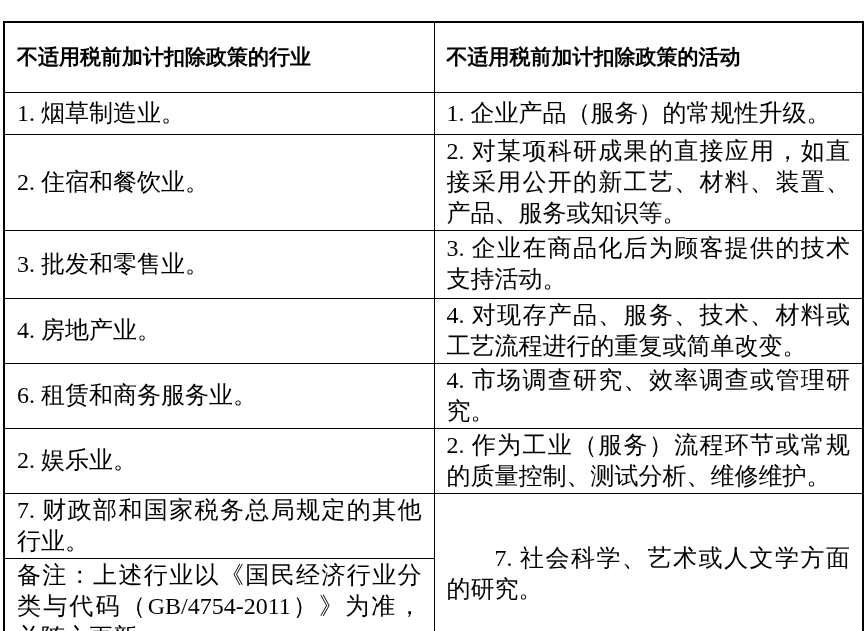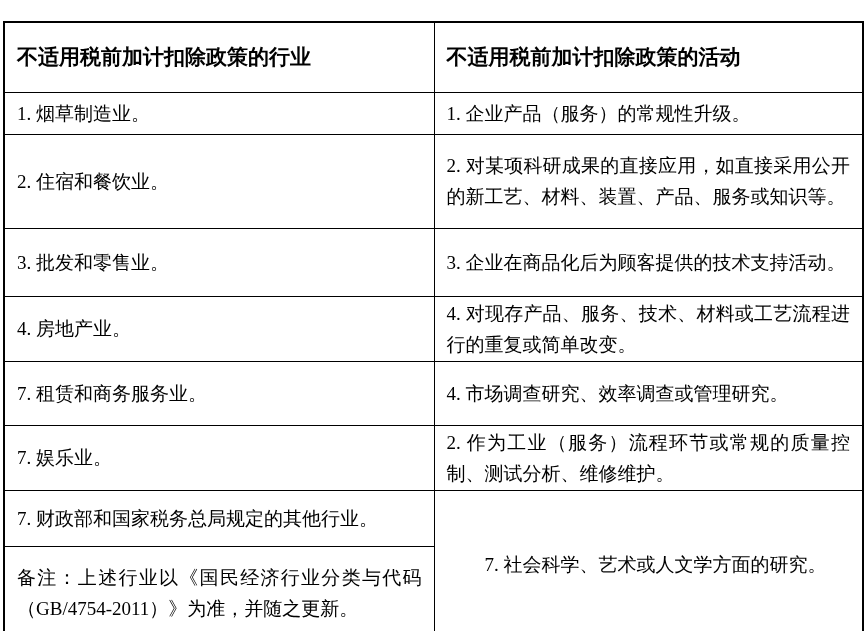--- a/index.html
+++ b/index.html
@@ -23,21 +23,21 @@
     width: 859px;
     height: 540px;
     border-collapse: collapse;
     table-layout: fixed;
     border: 2px solid #000000;
   }
   .exclusion-table th,
   .exclusion-table td {
     border: 1px solid #000000;
     padding: 1px 12px;
-    font-size: 19px;
+    font-size: 24px;
     line-height: 31px;
     vertical-align: middle;
     color: #000000;
     overflow: hidden;
     word-break: break-all;
   }
   .exclusion-table th {
     font-weight: bold;
     text-align: left;
     font-size: 21px;
@@ -95,25 +95,25 @@
       </tr>
       <tr class="row-3">
         <td class="cell-left">3. 批发和零售业。</td>
         <td class="cell-justify">3. 企业在商品化后为顾客提供的技术支持活动。</td>
       </tr>
       <tr class="row-4">
         <td class="cell-left">4. 房地产业。</td>
         <td class="cell-justify">4. 对现存产品、服务、技术、材料或工艺流程进行的重复或简单改变。</td>
       </tr>
       <tr class="row-5">
-        <td class="cell-left">7. 租赁和商务服务业。</td>
+        <td class="cell-left">6. 租赁和商务服务业。</td>
         <td class="cell-justify">4. 市场调查研究、效率调查或管理研究。</td>
       </tr>
       <tr class="row-6">
-        <td class="cell-left">7. 娱乐业。</td>
+        <td class="cell-left">2. 娱乐业。</td>
         <td class="cell-justify">2. 作为工业（服务）流程环节或常规的质量控制、测试分析、维修维护。</td>
       </tr>
       <tr class="row-7">
         <td class="cell-justify cell-tight">7. 财政部和国家税务总局规定的其他行业。</td>
         <td class="merged-cell" rowspan="2">7. 社会科学、艺术或人文学方面的研究。</td>
       </tr>
       <tr class="row-note">
         <td class="cell-justify note-cell">备注：上述行业以《国民经济行业分类与代码（GB/4754-2011）》为准，并随之更新。</td>
       </tr>
     </tbody>

